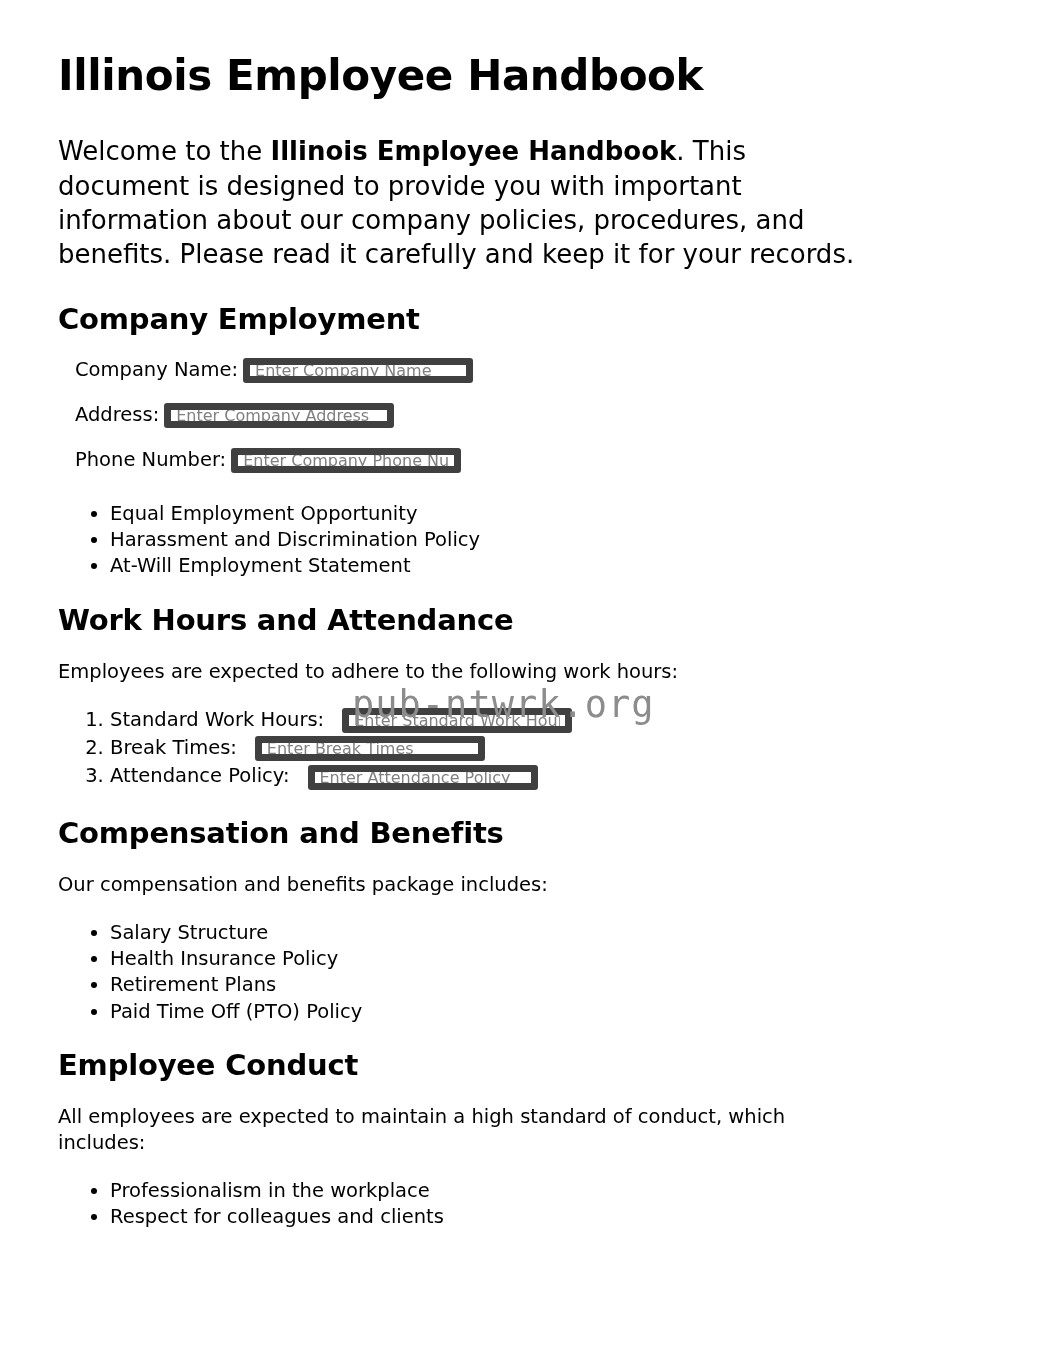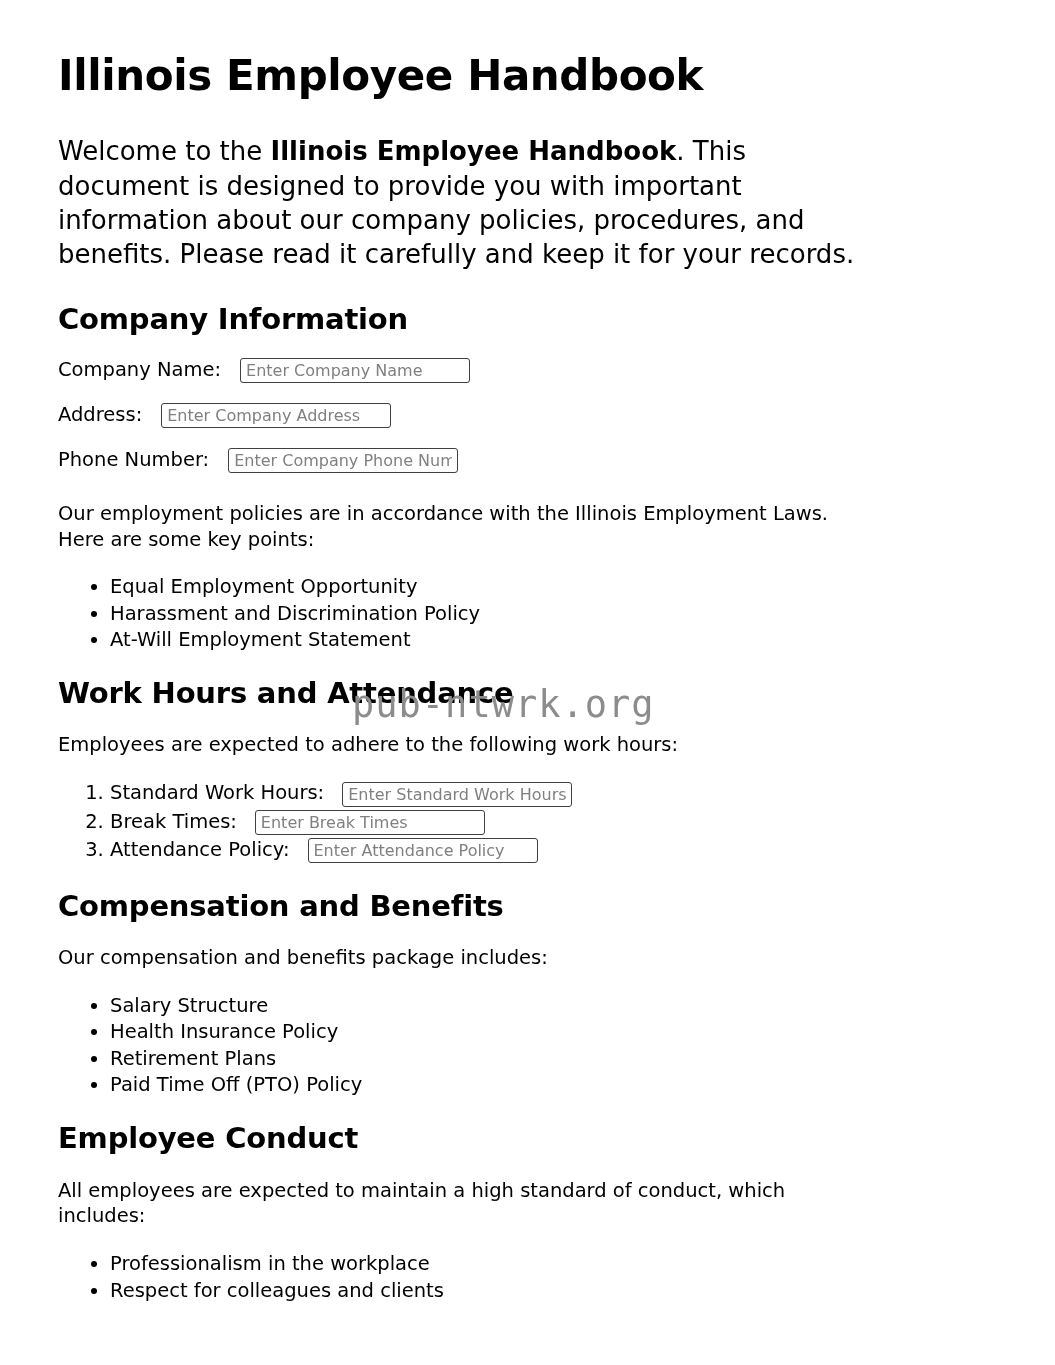--- a/index.html
+++ b/index.html
@@ -43,33 +43,33 @@
     margin: 0 0 22px 0;
     letter-spacing: -0.2px;
     position: relative;
     z-index: 1;
   }
   h2.tight-top { margin-top: 10px; }
 
   .field-row {
     font-size: 19.5px;
     line-height: 1.25;
-    margin: 0 0 20px 0;
+    margin: 0 0 20px 17px;
     display: flex;
     align-items: center;
-    gap: 19px;
+    gap: 5px;
   }
   .field-label { white-space: nowrap; }
 
   input.text-input {
     font-family: "DejaVu Sans", "Liberation Sans", sans-serif;
     font-size: 16px;
     color: #000;
     padding: 2px 5px;
-    border: 1px solid #404040;
+    border: 7px solid #404040;
     border-radius: 3px;
     background: #fff;
     box-sizing: border-box;
     height: 25px;
     outline: none;
   }
   input.text-input::placeholder { color: #808080; opacity: 1; }
 
   .w-company { width: 230px; }
   .w-address { width: 230px; }
@@ -128,41 +128,40 @@
 </style>
 </head>
 <body>
 
 <div class="page">
 
   <h1 class="doc-title">Illinois Employee Handbook</h1>
 
   <p class="intro"><span>Welcome to the </span><strong>Illinois Employee Handbook</strong><span>. This document is designed to provide you with important information about our company policies, procedures, and benefits. Please read it carefully and keep it for your records.</span></p>
 
-  <h2 class="section-heading">Company Information</h2>
+  <h2 class="section-heading">Company Employment</h2>
 
   <div class="field-row">
     <span class="field-label">Company Name:</span>
     <input class="text-input w-company" type="text" placeholder="Enter Company Name" style="">
   </div>
 
   <div class="field-row">
     <span class="field-label">Address:</span>
     <input class="text-input w-address" type="text" placeholder="Enter Company Address" style="">
   </div>
 
   <div class="field-row">
     <span class="field-label">Phone Number:</span>
     <input class="text-input w-phone" type="text" placeholder="Enter Company Phone Number" style="">
   </div>
 
   <div class="sec-gap"></div>
 
 
-  <p class="body-text">Our employment policies are in accordance with the Illinois Employment Laws. Here are some key points:</p>
 
   <ul class="bullets">
     <li>Equal Employment Opportunity</li>
     <li>Harassment and Discrimination Policy</li>
     <li>At-Will Employment Statement</li>
   </ul>
 
   <h2 class="section-heading tight-top">Work Hours and Attendance</h2>
 
   <p class="body-text">Employees are expected to adhere to the following work hours:</p>

